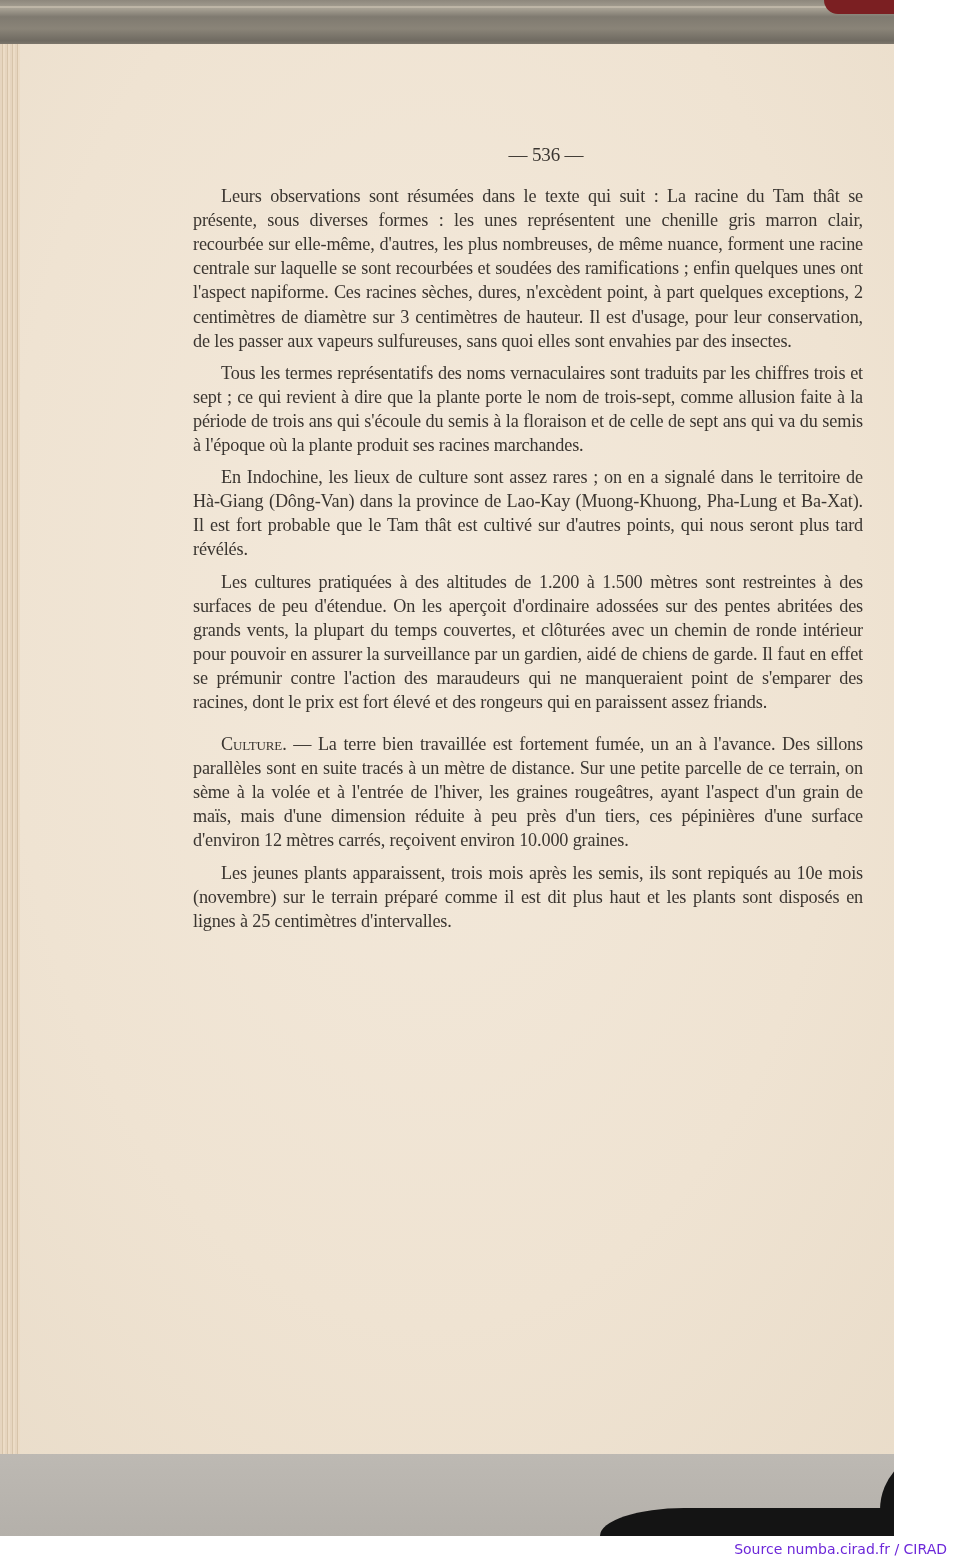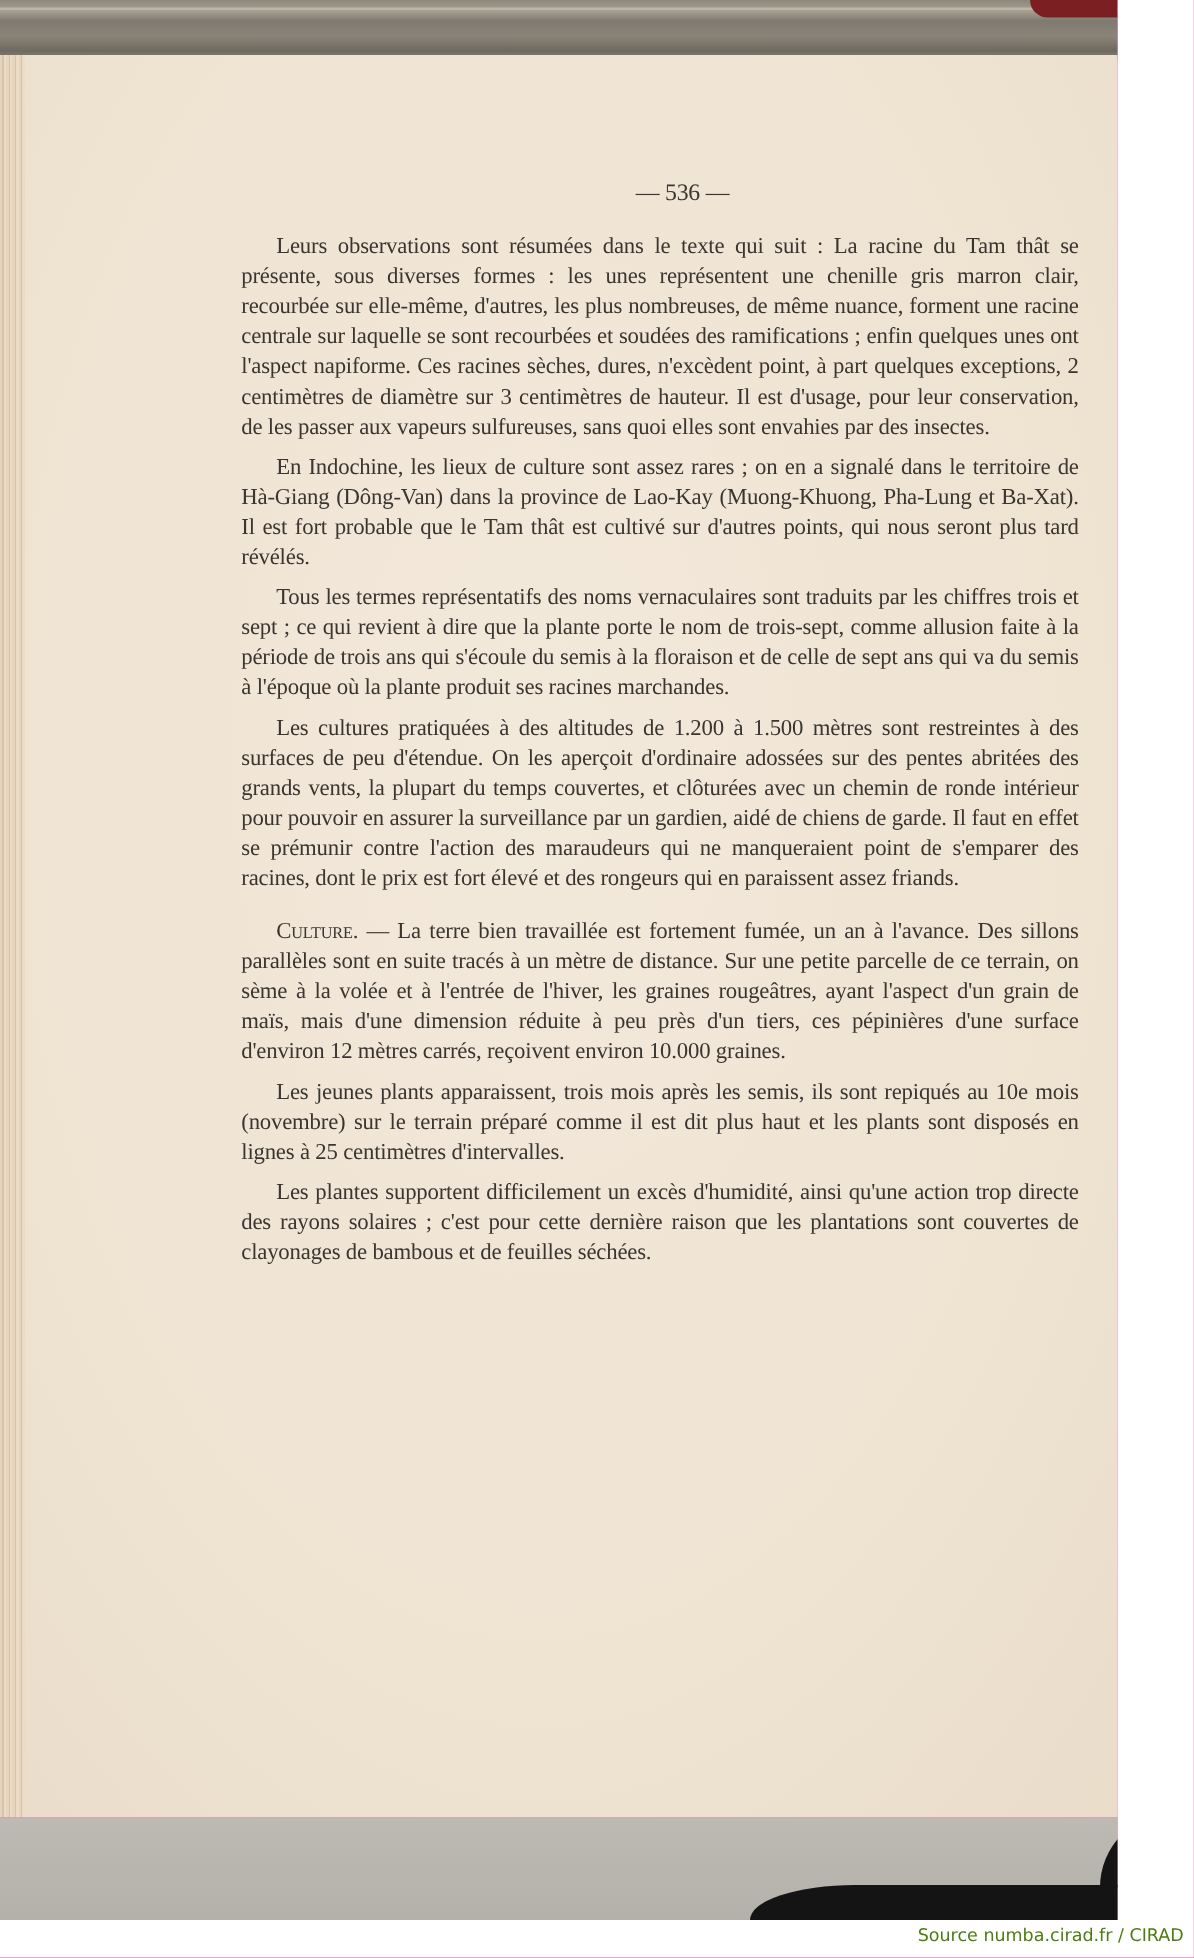--- a/index.html
+++ b/index.html
@@ -64,44 +64,43 @@
   }
   .para {
     margin:0 0 8px 0; text-indent:28px; text-align:justify;
   }
   .para.gap-before { margin-top:18px; }
   .para .it { }
   .para .sc { font-variant:small-caps; }
   .source {
     position:absolute; right:8px; top:1541px;
     font-family:"DejaVu Sans","Liberation Sans",sans-serif;
-    font-size:14px; color:#4d7c0f;
+    font-size:14px; color:#6d28d9;
   }
 </style>
 </head>
 <body>
 
 <div class="scan">
   <div class="top-edge"></div>
   <div class="cover-red"></div>
   <div class="left-edges"></div>
   <div class="page"></div>
   <div class="gutter"></div>
   <div class="next-page"></div>
   <div class="bottom-dark"></div>
   <div class="bottom-black2"></div>
   <div class="bottom-black"></div>
 
   <div class="text-block">
     <div class="page-number">— 536 —</div>
     <div id="paragraphs">
         <p class="para"><span>Leurs observations sont résumées dans le texte qui suit : La racine du </span><span class="it">Tam thât</span><span> se présente, sous diverses formes : les unes représentent une chenille gris marron clair, recourbée sur elle-même, d'autres, les plus nombreuses, de même nuance, forment une racine centrale sur laquelle se sont recourbées et soudées des ramifications ; enfin quelques unes ont l'aspect napiforme. Ces racines sèches, dures, n'excèdent point, à part quelques exceptions, 2 centimètres de diamètre sur 3 centimètres de hauteur. Il est d'usage, pour leur conservation, de les passer aux vapeurs sulfureuses, sans quoi elles sont envahies par des insectes.</span></p>
+        <p class="para"><span>Tous les termes représentatifs des noms vernaculaires sont traduits par les chiffres trois et sept ; ce qui revient à dire que la plante porte le nom de trois-sept, comme allusion faite à la période de trois ans qui s'écoule du semis à la floraison et de celle de sept ans qui va du semis à l'époque où la plante produit ses racines marchandes.</span></p>
         <p class="para"><span>En Indochine, les lieux de culture sont assez rares ; on en a signalé dans le territoire de Hà-Giang (Dông-Van) dans la province de Lao-Kay (Muong-Khuong, Pha-Lung et Ba-Xat). Il est fort probable que le </span><span class="it">Tam thât</span><span> est cultivé sur d'autres points, qui nous seront plus tard révélés.</span></p>
-        <p class="para"><span>Tous les termes représentatifs des noms vernaculaires sont traduits par les chiffres trois et sept ; ce qui revient à dire que la plante porte le nom de trois-sept, comme allusion faite à la période de trois ans qui s'écoule du semis à la floraison et de celle de sept ans qui va du semis à l'époque où la plante produit ses racines marchandes.</span></p>
         <p class="para"><span>Les cultures pratiquées à des altitudes de 1.200 à 1.500 mètres sont restreintes à des surfaces de peu d'étendue. On les aperçoit d'ordinaire adossées sur des pentes abritées des grands vents, la plupart du temps couvertes, et clôturées avec un chemin de ronde intérieur pour pouvoir en assurer la surveillance par un gardien, aidé de chiens de garde. Il faut en effet se prémunir contre l'action des maraudeurs qui ne manqueraient point de s'emparer des racines, dont le prix est fort élevé et des rongeurs qui en paraissent assez friands.</span></p>
         <p class="para gap-before"><span class="sc">Culture</span><span>. — La terre bien travaillée est fortement fumée, un an à l'avance. Des sillons parallèles sont en suite tracés à un mètre de distance. Sur une petite parcelle de ce terrain, on sème à la volée et à l'entrée de l'hiver, les graines rougeâtres, ayant l'aspect d'un grain de maïs, mais d'une dimension réduite à peu près d'un tiers, ces pépinières d'une surface d'environ 12 mètres carrés, reçoivent environ 10.000 graines.</span></p>
         <p class="para"><span>Les jeunes plants apparaissent, trois mois après les semis, ils sont repiqués au 10e mois (novembre) sur le terrain préparé comme il est dit plus haut et les plants sont disposés en lignes à 25 centimètres d'intervalles.</span></p>
-        <p class="para"><span>Les plantes supportent difficilement un excès d'humidité, ainsi qu'une action trop directe des rayons solaires ; c'est pour cette dernière raison que les plantations sont couvertes de clayonages de bambous et de feuilles séchées.</span></p>
       </div>
   </div>
 </div>
 
 <div class="source">Source numba.cirad.fr / CIRAD</div>
 
 </body></html>

